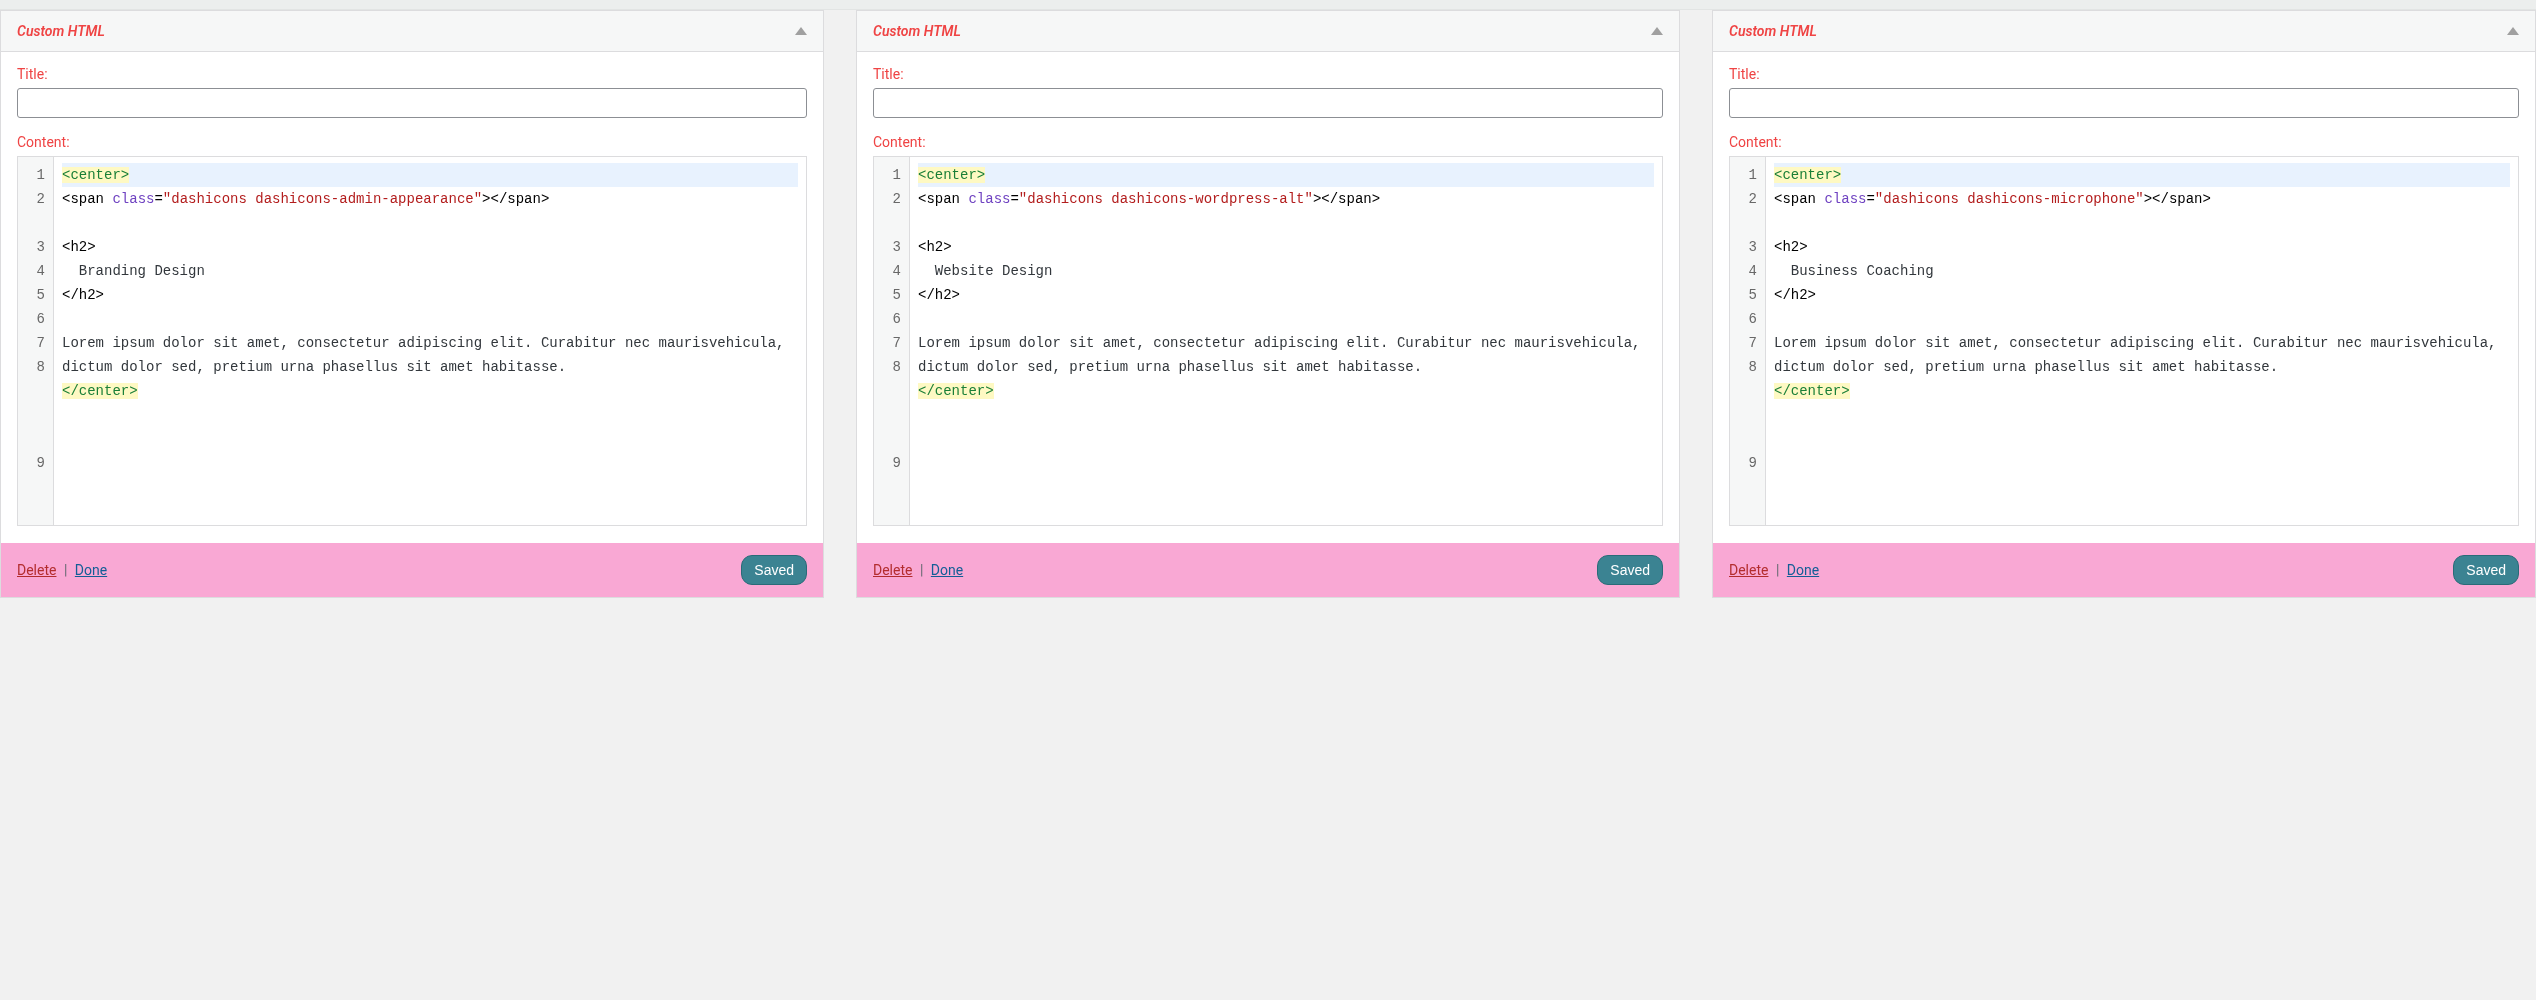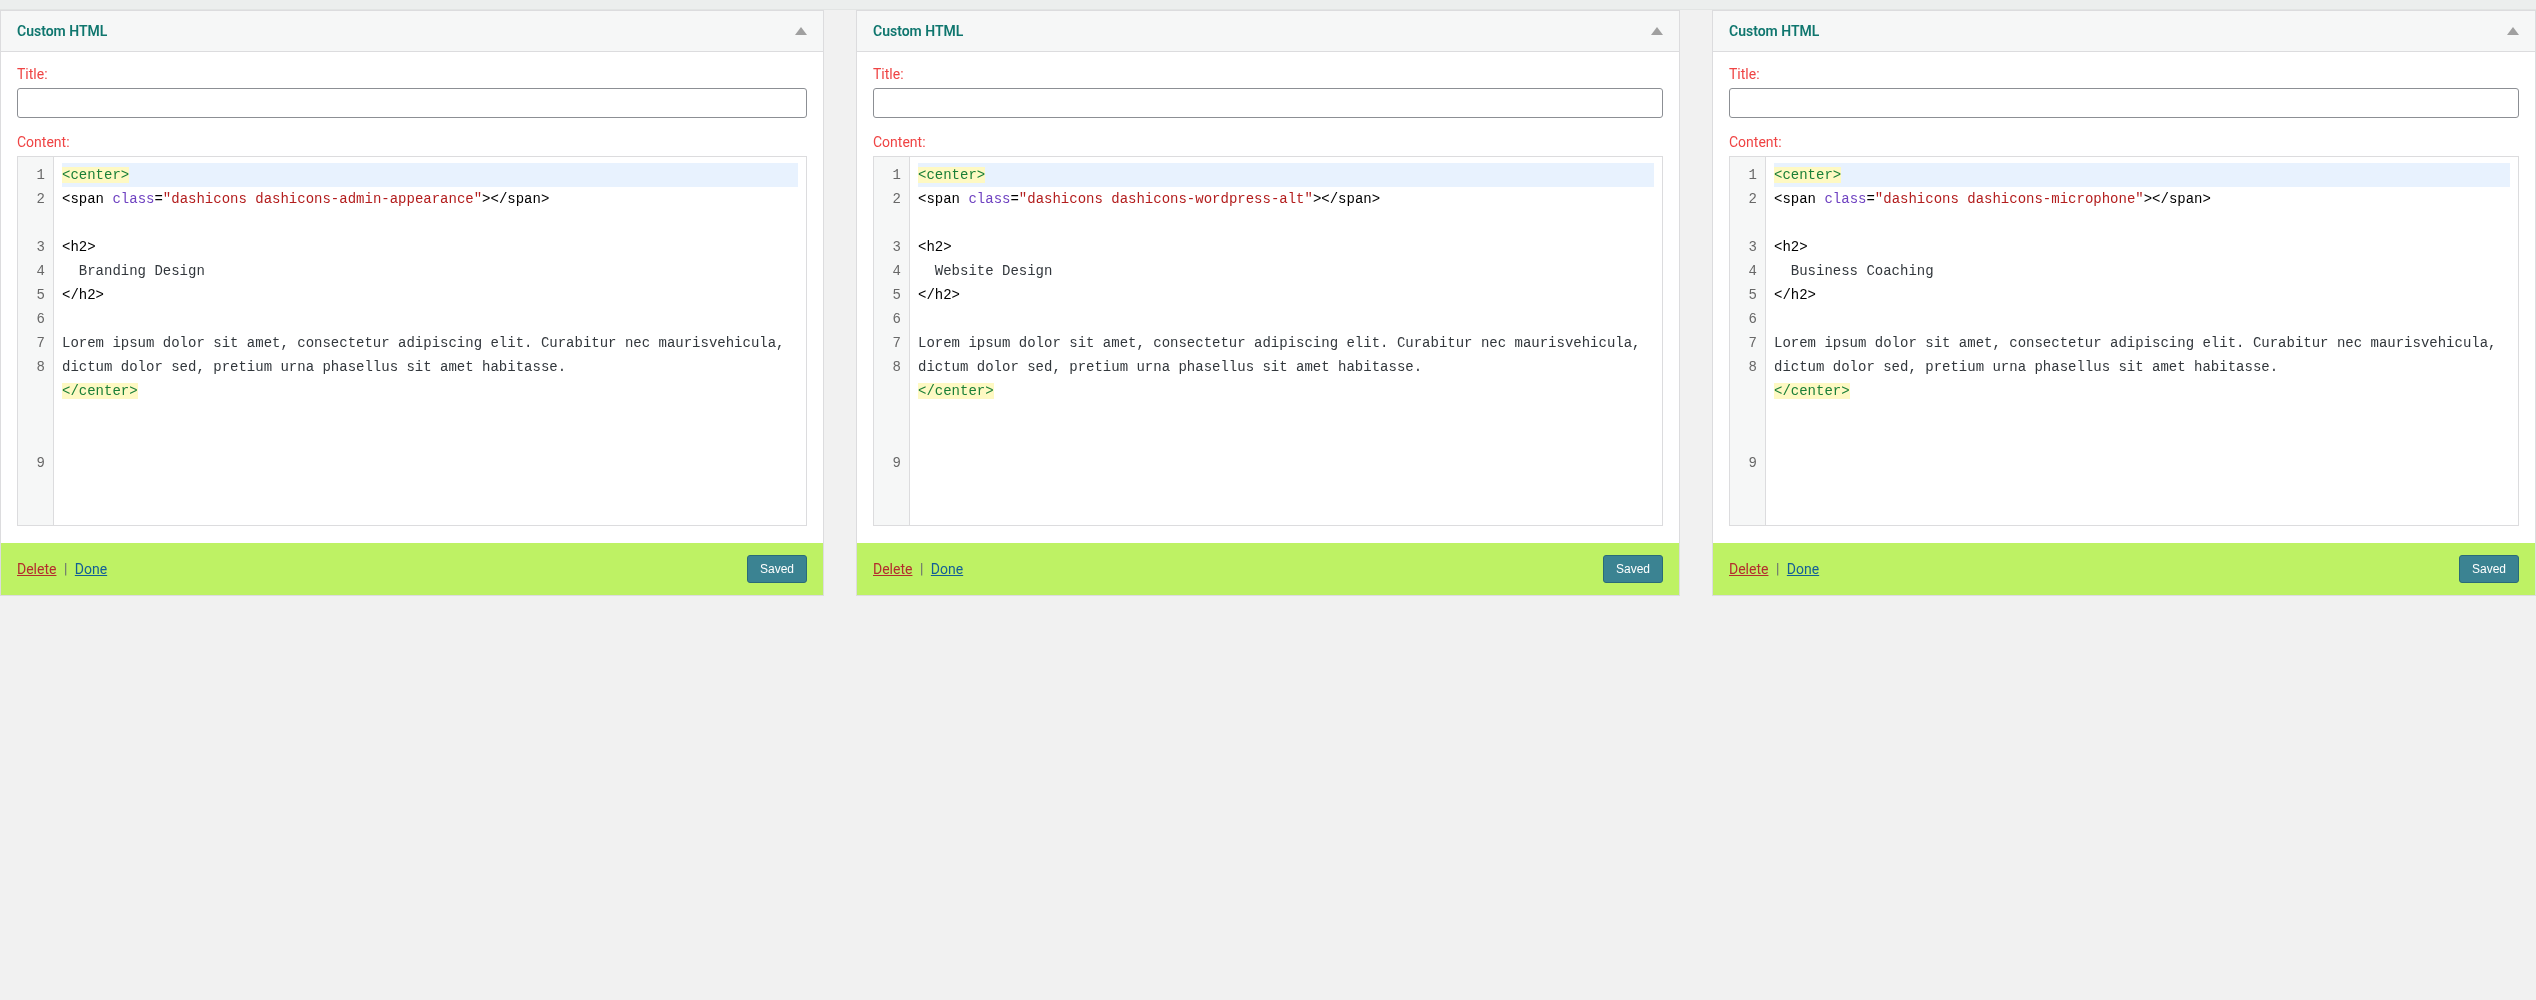--- a/index.html
+++ b/index.html
@@ -24,21 +24,22 @@
   display: flex;
   justify-content: space-between;
   align-items: center;
   padding: 12px 16px;
   border-bottom: 1px solid #dcdcde;
   cursor: move;
 }
 .widget-title {
   font-size: 14px;
   font-weight: 600;
-  color: #0f766e;
+  color: #ef4444;
+  font-style: italic;
 }
 .collapse-icon {
   width: 0;
   height: 0;
   border-left: 6px solid transparent;
   border-right: 6px solid transparent;
   border-bottom: 8px solid #a0a0a0;
   cursor: pointer;
 }
 .widget-body {
@@ -90,34 +91,34 @@
 .code-line.active { background: #e8f2fe; }
 .hl-tag { color: #000000; }
 .hl-match { background: #fef9c3; color: #1a7f37; }
 .hl-attr { color: #6f42c1; }
 .hl-str { color: #b31d1d; }
 .widget-footer {
   display: flex;
   justify-content: space-between;
   align-items: center;
   padding: 12px 16px;
-  background: #bef264;
+  background: #f9a8d4;
   border-top: 1px solid #ffffff;
 }
 .footer-links { font-size: 14px; }
 .delete-link { color: #b32d2e; text-decoration: underline; cursor: pointer; }
 .sep { color: #646970; margin: 0 4px; }
 .done-link { color: #135e96; text-decoration: underline; cursor: pointer; }
 .saved-btn {
   background: #3b8392;
   color: #fff;
   border: 1px solid #2a6b78;
-  border-radius: 3px;
+  border-radius: 11px;
   padding: 6px 12px;
-  font-size: 12px;
+  font-size: 14px;
   cursor: pointer;
 }
 .top-strip {
   height: 10px;
   background: #eceeed;
   border-bottom: 1px solid #e2e4e3;
 }
 </style>
 </head>
 <body>

